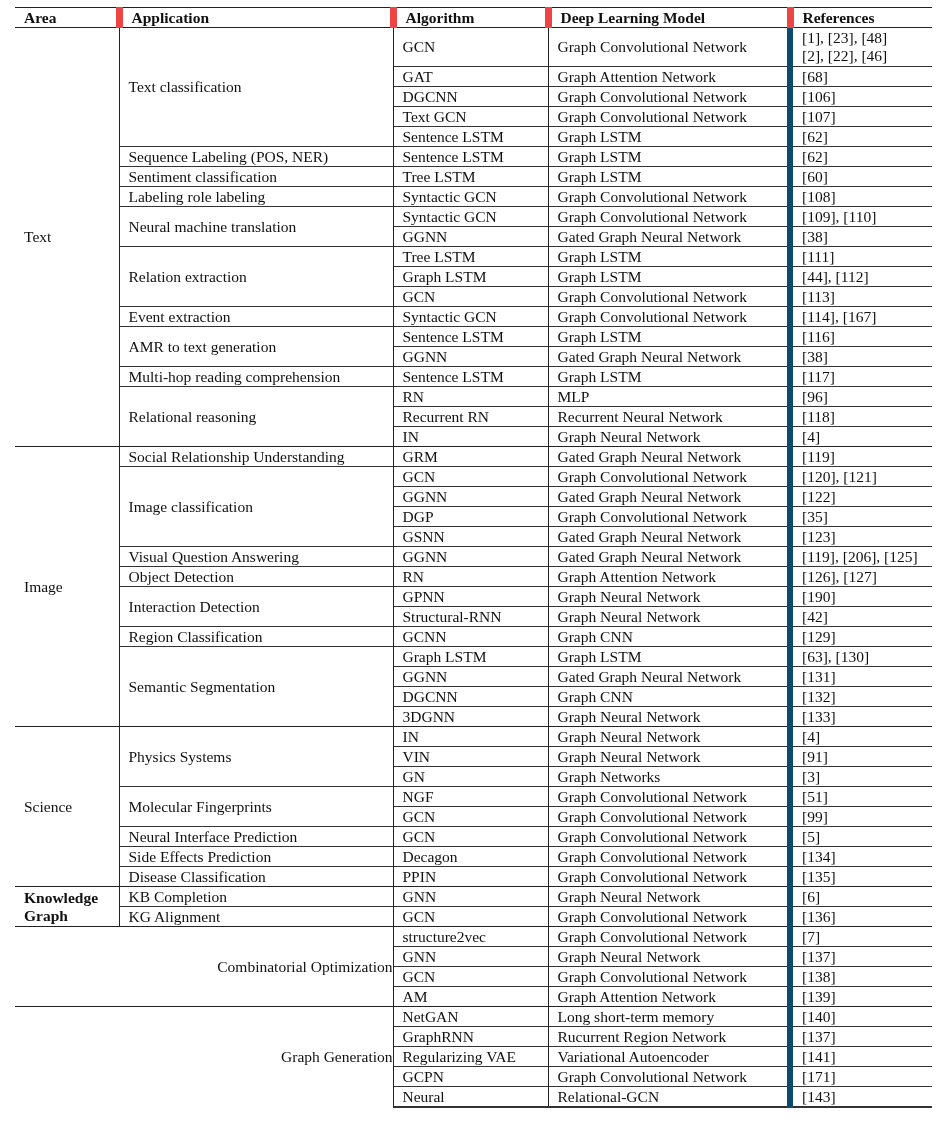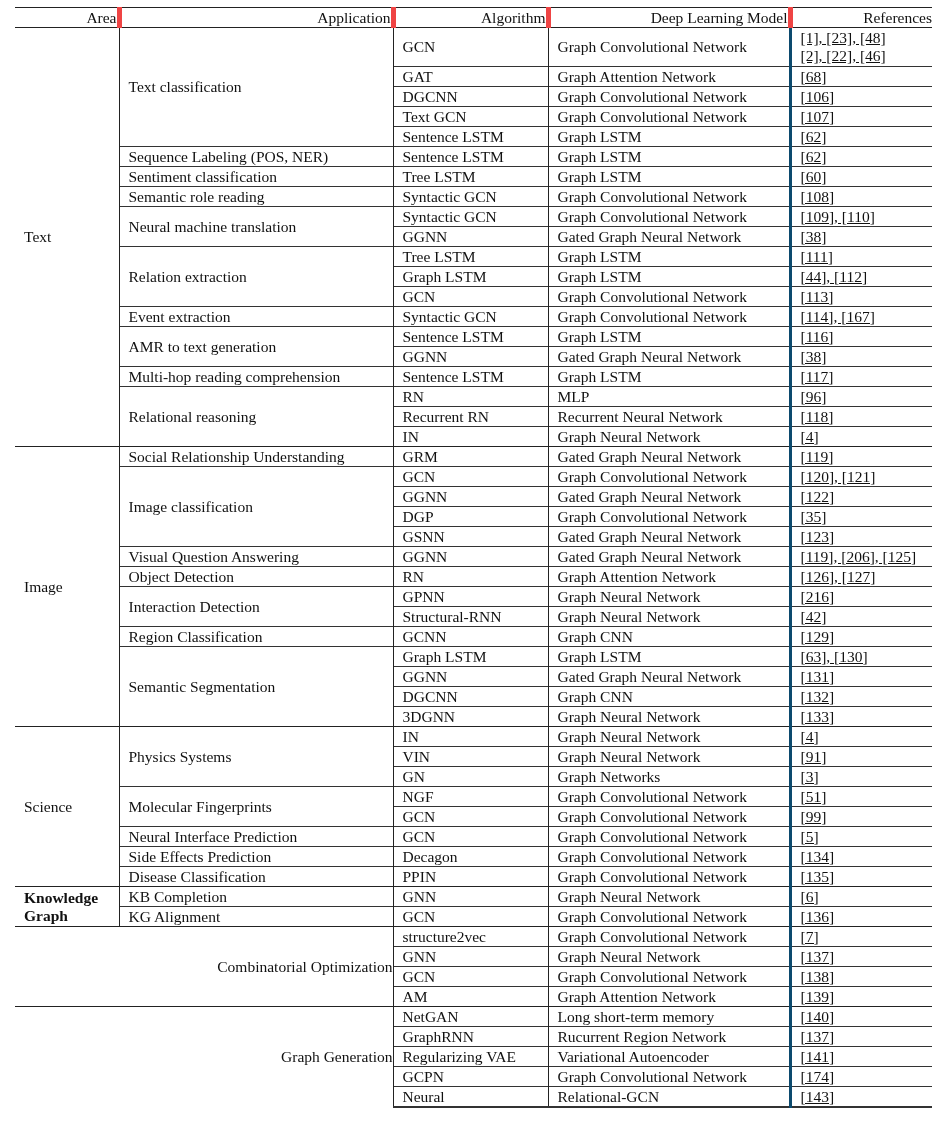--- a/index.html
+++ b/index.html
@@ -6,28 +6,28 @@
   body { width: 947px; height: 1126px; position: relative; overflow: hidden;
          font-family: "DejaVu Serif", "Liberation Serif", serif; color: #111; }
   #tbl { position: absolute; left: 15px; top: 7px; width: 917px; }
   table { border-collapse: collapse; width: 917px; table-layout: fixed;
           font-family: "Liberation Serif", "DejaVu Serif", serif; font-size: 15.5px; line-height: 18px; }
   col.c-area { width: 104px; }
   col.c-app { width: 274px; }
   col.c-alg { width: 155px; }
   col.c-model { width: 242px; }
   col.c-ref { width: 142px; }
-  thead th { font-weight: normal; text-align: right; padding: 0 0 0 9px; height: 19px;
+  thead th { font-weight: bold; text-align: left; padding: 0 0 0 9px; height: 19px;
              border-top: 1.5px solid #222; border-bottom: 1.5px solid #222; }
-  thead th + th { border-left: 5px solid #ef4444; }
+  thead th + th { border-left: 7px solid #ef4444; }
   td { padding: 0 0 0 9px; height: 19px; vertical-align: middle; white-space: nowrap;
        border-top: 1px solid #333; }
   td.area { border-top: 1.5px solid #222; }
   td.app, td.alg, td.model { border-left: 1px solid #222; }
-  td.ref { border-left: 3px solid #0c4a6e; text-decoration: underline; }
+  td.ref { border-left: 6px solid #0c4a6e; }
   td.app-wide { text-align: right; }
   td.refs-multi { line-height: 18px; padding-top: 1px; padding-bottom: 1px; }
   tr.group-start td { border-top: 1.5px solid #222; }
   tbody tr:last-child td, td.last { border-bottom: 2px solid #333; }
   td.area { vertical-align: middle; padding-left: 9px; }
 </style>
 </head>
 <body>
 
 <div id="tbl">
@@ -85,21 +85,21 @@
           <td class="model">Graph LSTM</td>
           <td class="ref">[62]</td>
         </tr>
         <tr>
           <td rowspan="1" class="app">Sentiment classification</td>
           <td class="alg">Tree LSTM</td>
           <td class="model">Graph LSTM</td>
           <td class="ref">[60]</td>
         </tr>
         <tr>
-          <td rowspan="1" class="app">Semantic role reading</td>
+          <td rowspan="1" class="app">Labeling role labeling</td>
           <td class="alg">Syntactic GCN</td>
           <td class="model">Graph Convolutional Network</td>
           <td class="ref">[108]</td>
         </tr>
         <tr>
           <td rowspan="2" class="app">Neural machine translation</td>
           <td class="alg">Syntactic GCN</td>
           <td class="model">Graph Convolutional Network</td>
           <td class="ref">[109], [110]</td>
         </tr>
@@ -200,21 +200,21 @@
         <tr>
           <td rowspan="1" class="app">Object Detection</td>
           <td class="alg">RN</td>
           <td class="model">Graph Attention Network</td>
           <td class="ref">[126], [127]</td>
         </tr>
         <tr>
           <td rowspan="2" class="app">Interaction Detection</td>
           <td class="alg">GPNN</td>
           <td class="model">Graph Neural Network</td>
-          <td class="ref">[216]</td>
+          <td class="ref">[190]</td>
         </tr>
         <tr>
           <td class="alg">Structural-RNN</td>
           <td class="model">Graph Neural Network</td>
           <td class="ref">[42]</td>
         </tr>
         <tr>
           <td rowspan="1" class="app">Region Classification</td>
           <td class="alg">GCNN</td>
           <td class="model">Graph CNN</td>
@@ -333,21 +333,21 @@
           <td class="ref">[137]</td>
         </tr>
         <tr>
           <td class="alg">Regularizing VAE</td>
           <td class="model">Variational Autoencoder</td>
           <td class="ref">[141]</td>
         </tr>
         <tr>
           <td class="alg">GCPN</td>
           <td class="model">Graph Convolutional Network</td>
-          <td class="ref">[174]</td>
+          <td class="ref">[171]</td>
         </tr>
         <tr>
           <td class="alg">Neural</td>
           <td class="model">Relational-GCN</td>
           <td class="ref">[143]</td>
         </tr>
       </tbody>
   </table>
 </div>
 

